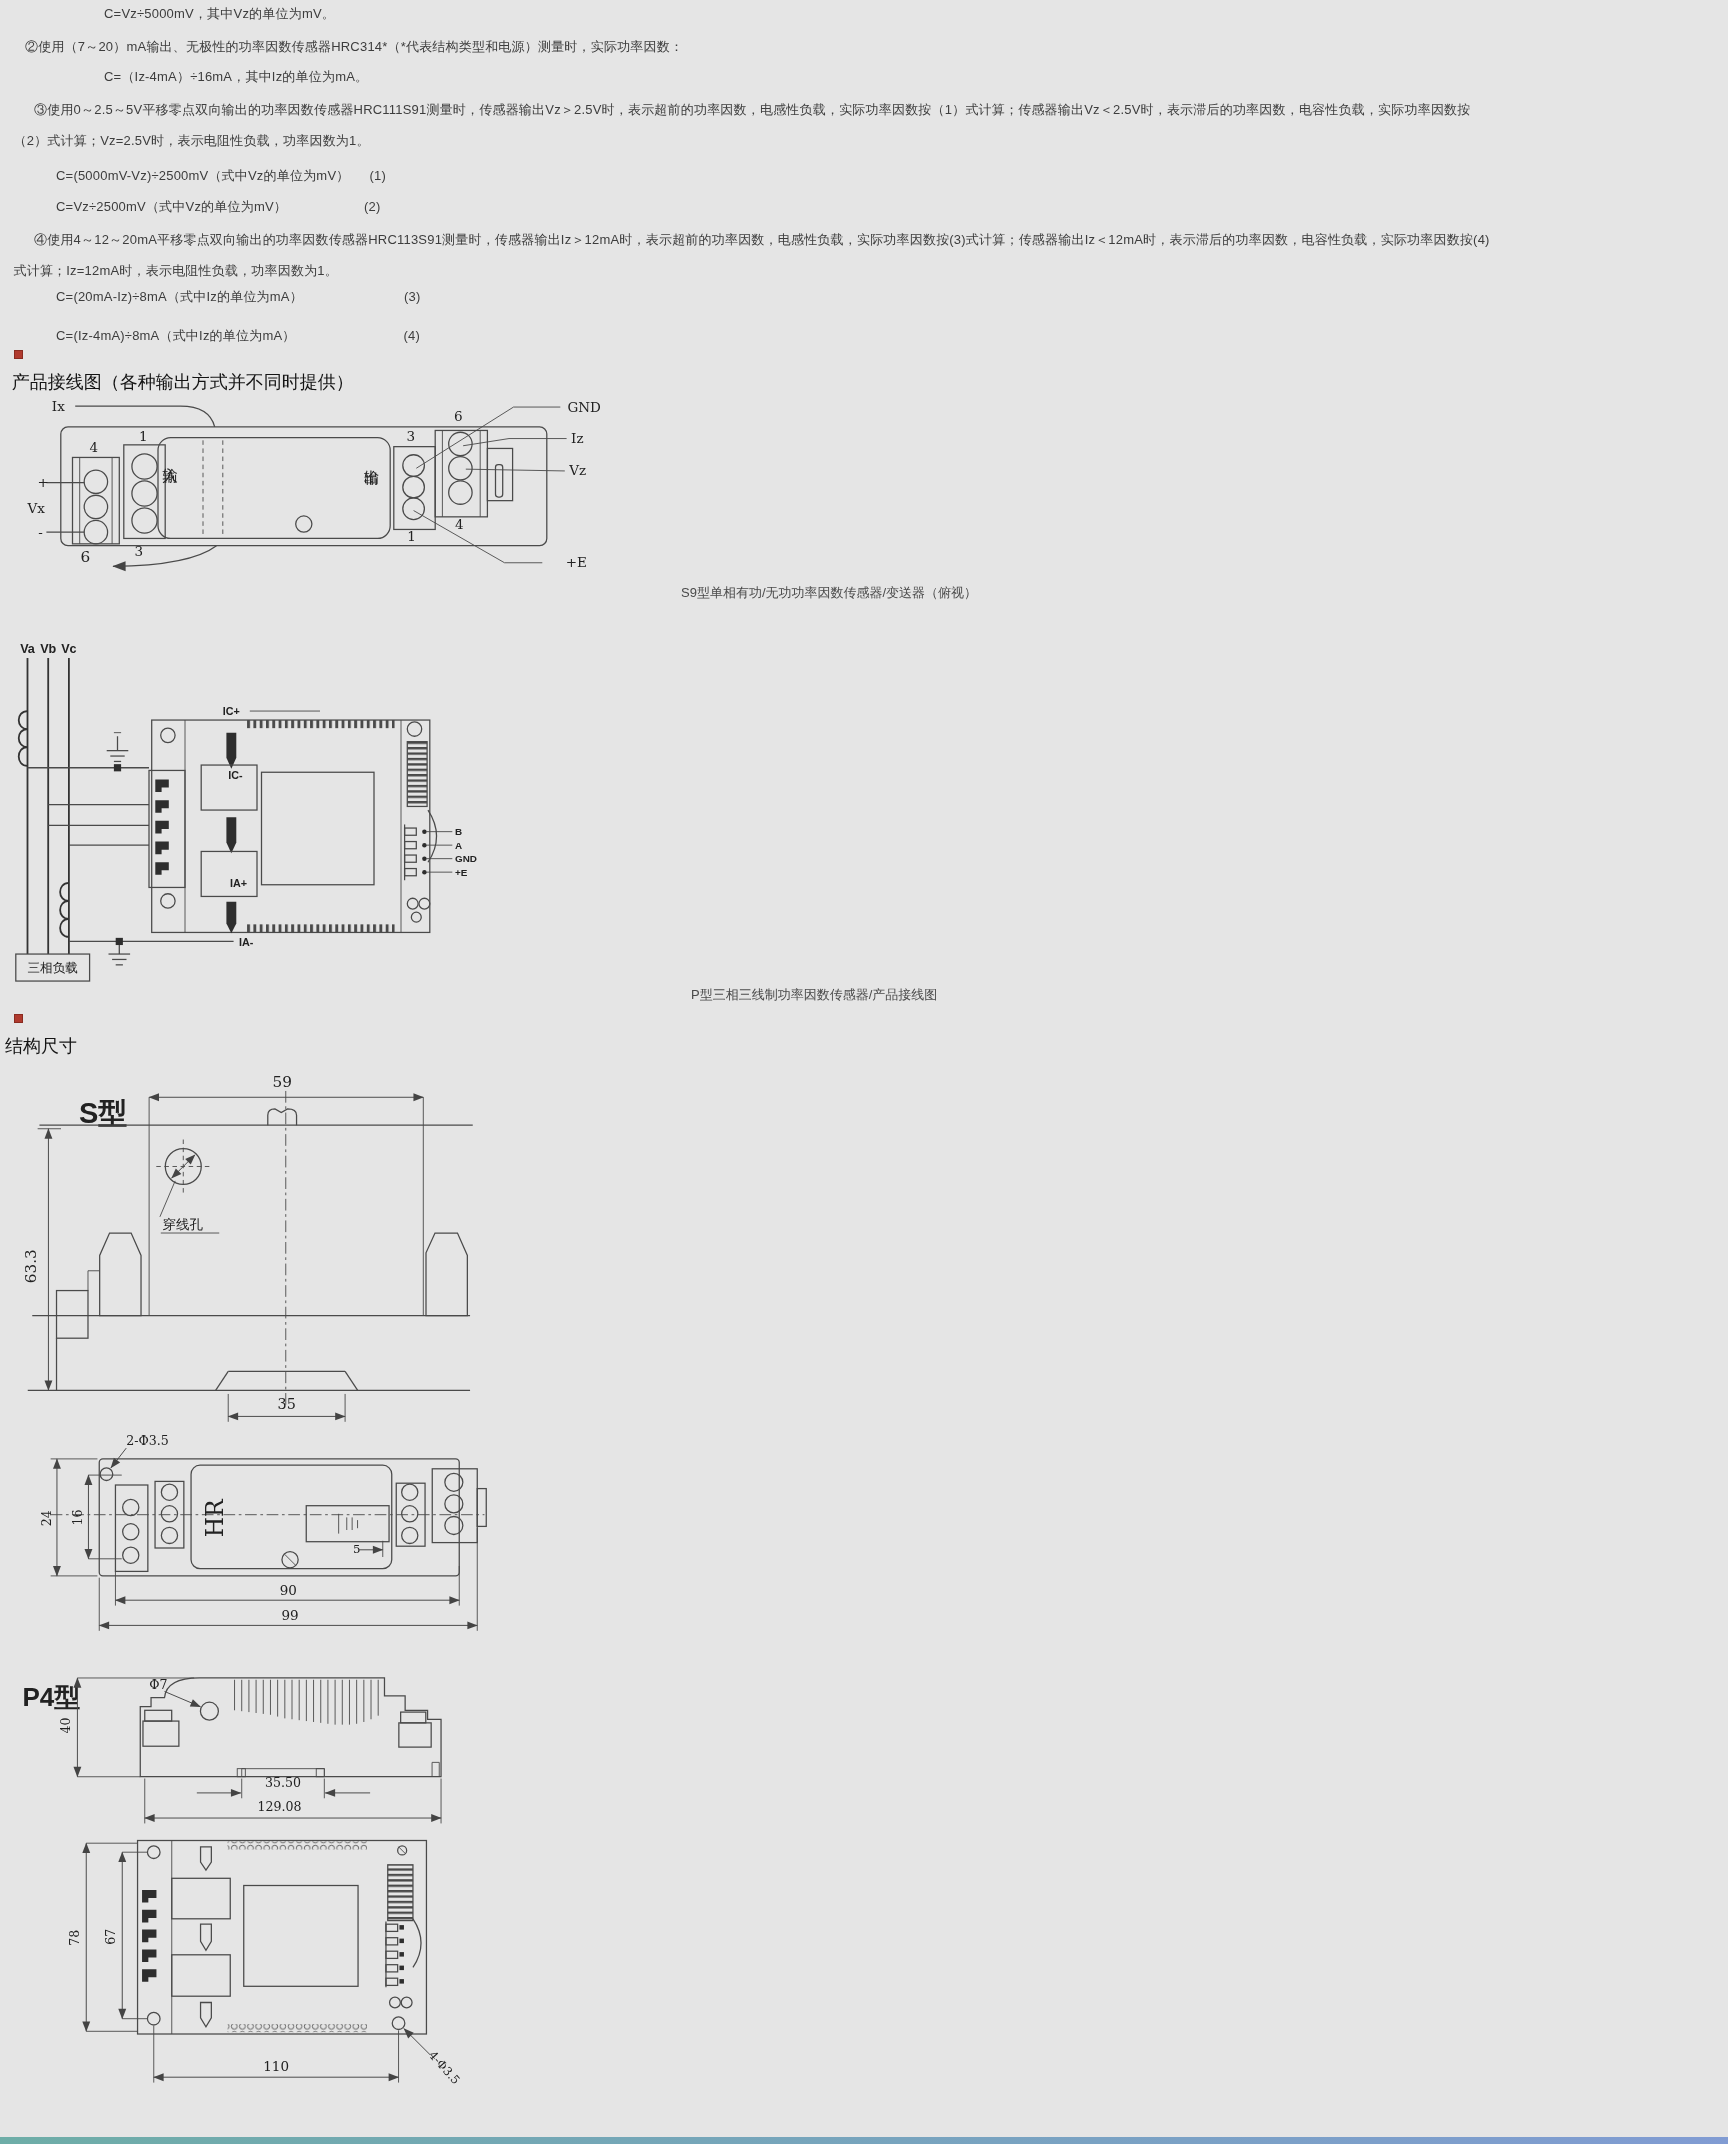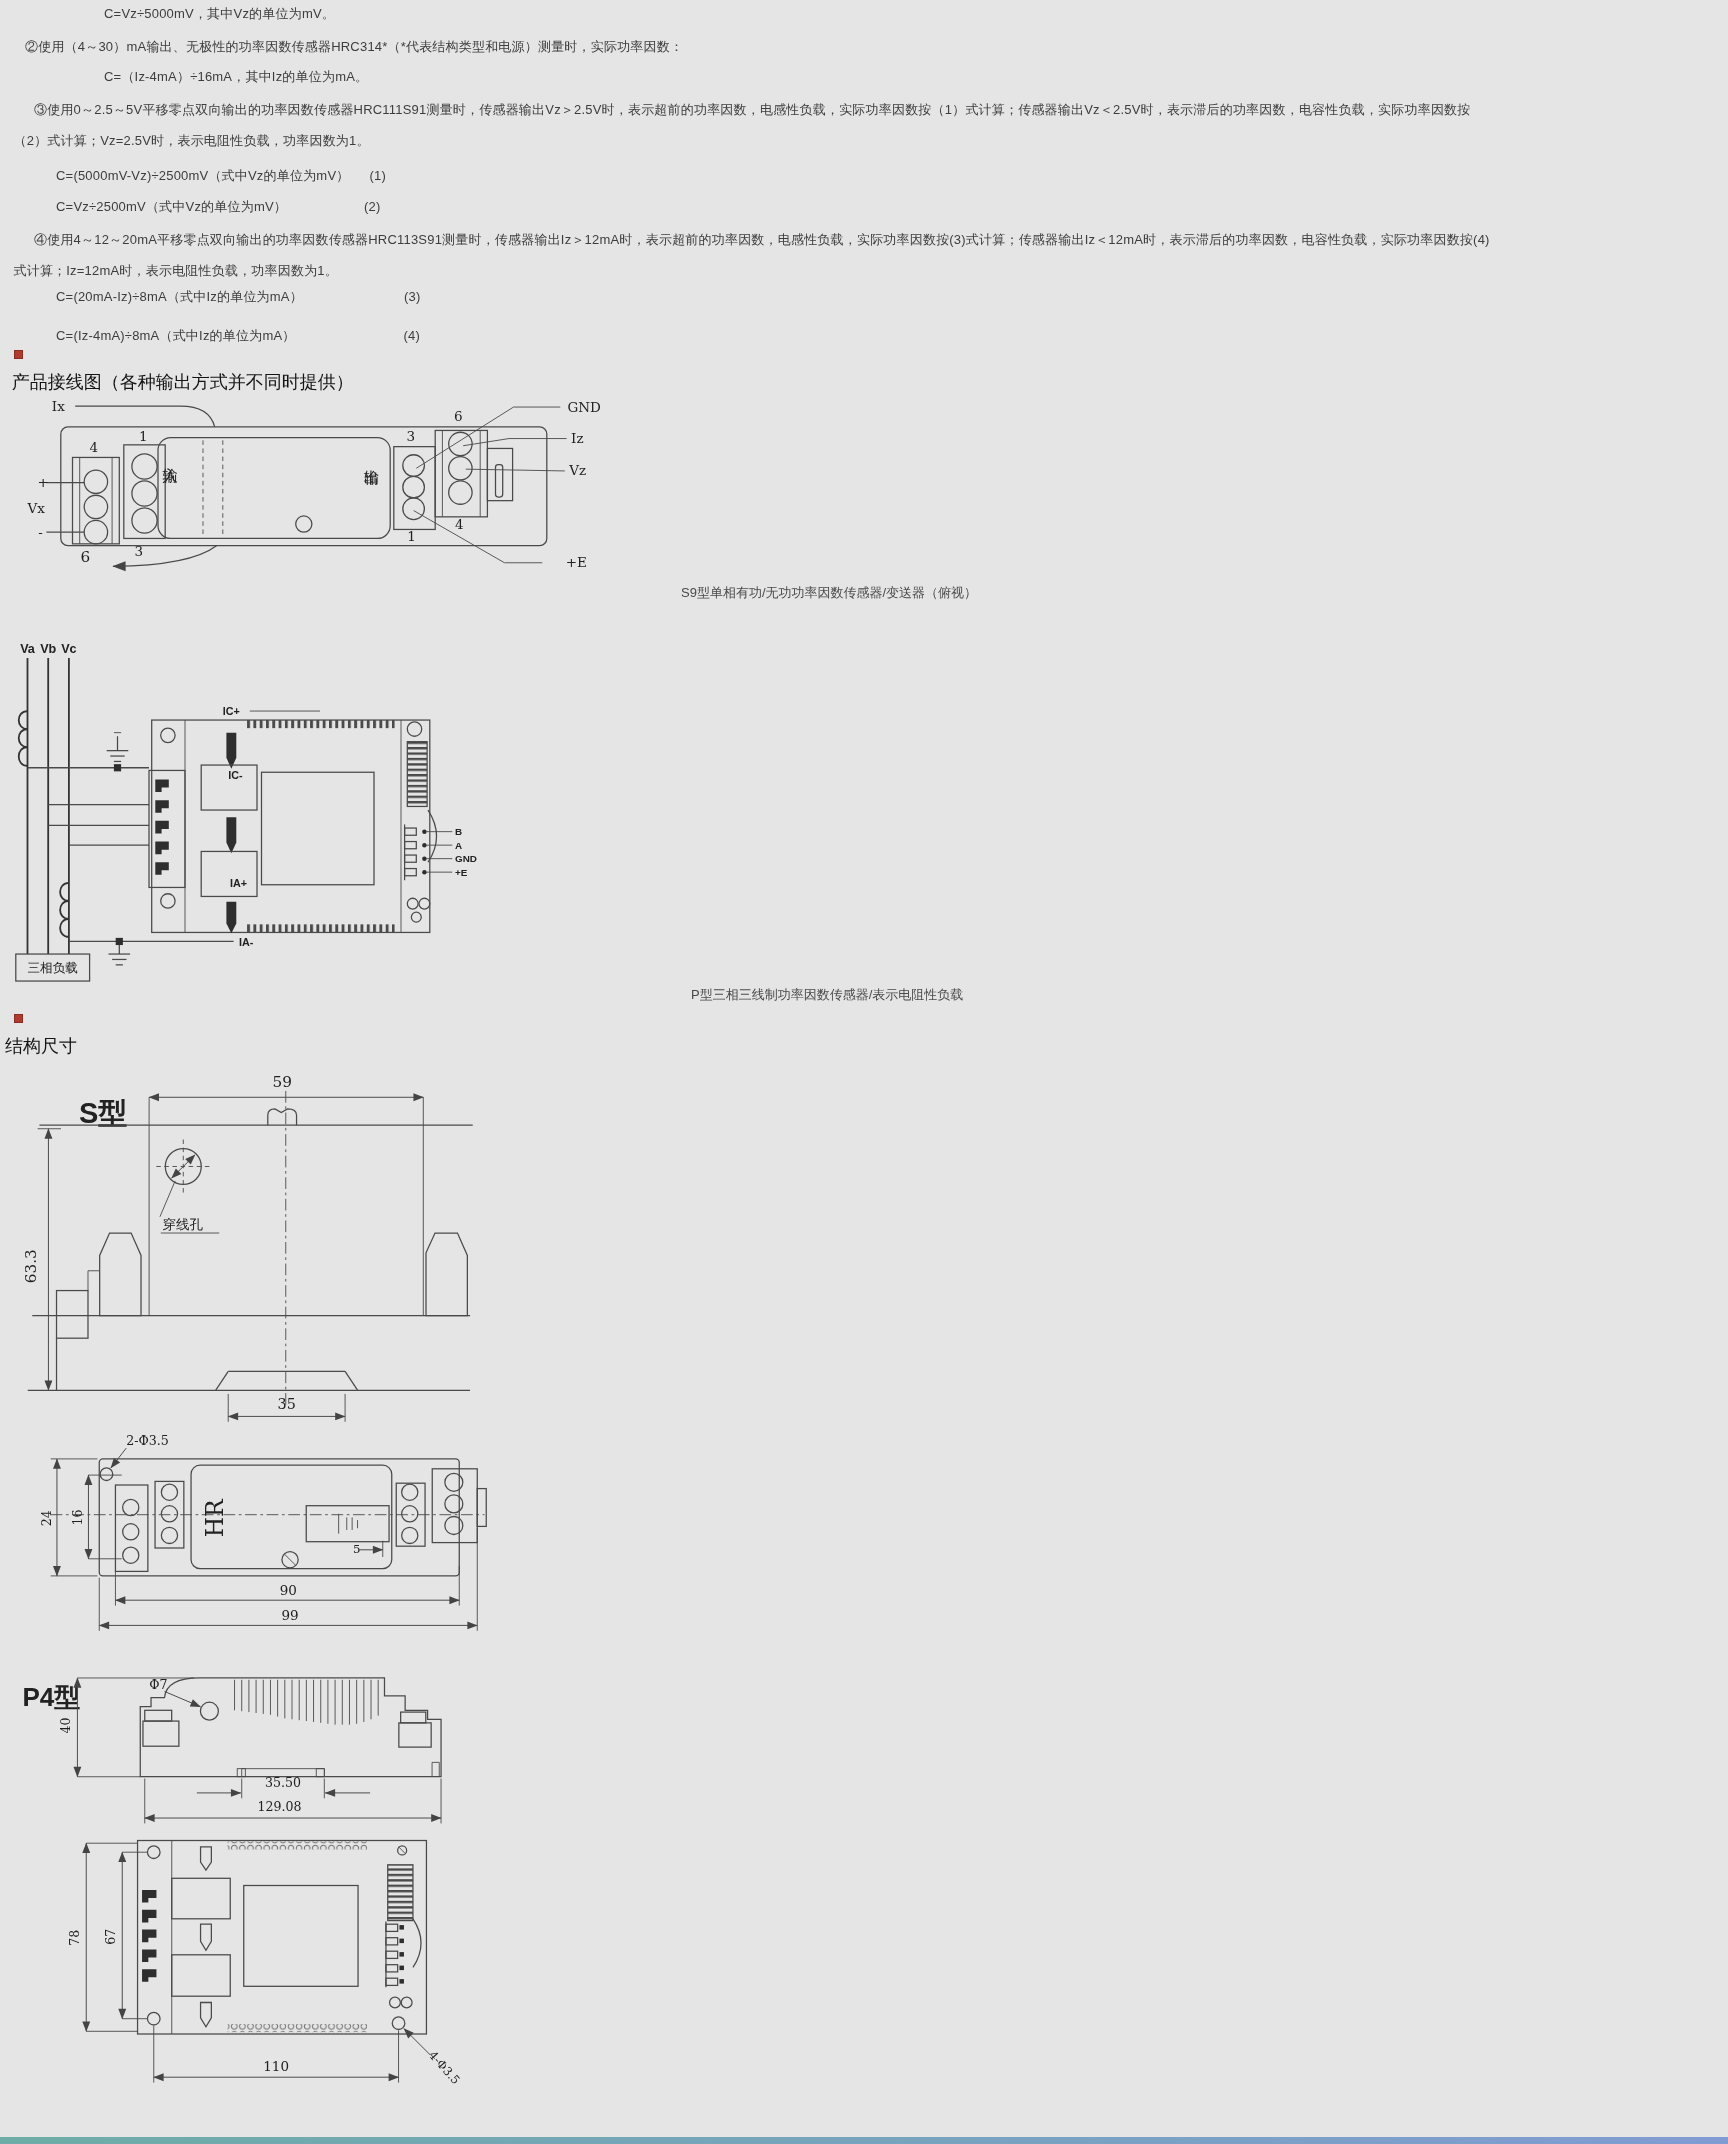--- a/index.html
+++ b/index.html
@@ -29,21 +29,21 @@
   svg.draw text.lbl{font-family:"Liberation Sans",sans-serif;font-weight:bold}
   #edge-strip{position:absolute;left:0;top:2137px;width:1728px;height:7.2px;
       background:linear-gradient(90deg,#2e8f86,#4b74c9);opacity:.65}
 </style>
 </head>
 <body>
 
 <div id="page">
 
   <div class="tl" style="left:104px;top:5.4px">C=Vz÷5000mV，其中Vz的单位为mV。</div>
-  <div class="tl" style="left:25px;top:38px">②使用（4～30）mA输出、无极性的功率因数传感器HRC314*（*代表结构类型和电源）测量时，实际功率因数：</div>
+  <div class="tl" style="left:25px;top:38px">②使用（7～20）mA输出、无极性的功率因数传感器HRC314*（*代表结构类型和电源）测量时，实际功率因数：</div>
   <div class="tl" style="left:104px;top:68px">C=（Iz-4mA）÷16mA，其中Iz的单位为mA。</div>
   <div class="tl" style="left:34px;top:101px">③使用0～2.5～5V平移零点双向输出的功率因数传感器HRC111S91测量时，传感器输出Vz＞2.5V时，表示超前的功率因数，电感性负载，实际功率因数按（1）式计算；传感器输出Vz＜2.5V时，表示滞后的功率因数，电容性负载，实际功率因数按</div>
   <div class="tl" style="left:13.5px;top:132px">（2）式计算；Vz=2.5V时，表示电阻性负载，功率因数为1。</div>
   <div class="tl" style="left:56px;top:167px">
     <span>C=(5000mV-Vz)÷2500mV（式中Vz的单位为mV）</span><span class="eq1">(1)</span>
   </div>
   <div class="tl" style="left:56px;top:198px">
     <span>C=Vz÷2500mV（式中Vz的单位为mV）</span><span class="eq2">(2)</span>
   </div>
   <div class="tl" style="left:34px;top:231px">④使用4～12～20mA平移零点双向输出的功率因数传感器HRC113S91测量时，传感器输出Iz＞12mA时，表示超前的功率因数，电感性负载，实际功率因数按(3)式计算；传感器输出Iz＜12mA时，表示滞后的功率因数，电容性负载，实际功率因数按(4)</div>
@@ -214,21 +214,21 @@
     </g>
     <text class="lbl" x="490" y="230" font-size="11">B</text>
     <text class="lbl" x="490" y="245" font-size="11">A</text>
     <text class="lbl" x="490" y="260" font-size="11">GND</text>
     <text class="lbl" x="490" y="275" font-size="11">+E</text>
     <text class="lbl" x="232" y="96" font-size="12">IC+</text>
     <text class="lbl" x="238" y="168" font-size="12">IC-</text>
     <text class="lbl" x="240" y="287" font-size="12">IA+</text>
     <text class="lbl" x="250" y="353" font-size="12">IA-</text>
   </svg>
-  <div class="cap" style="left:691px;top:986px">P型三相三线制功率因数传感器/表示电阻性负载</div>
+  <div class="cap" style="left:691px;top:986px">P型三相三线制功率因数传感器/产品接线图</div>
 
   <div class="mark" style="left:13.5px;top:1014px"></div>
   <div class="hd" style="left:5px;top:1034px">结构尺寸</div>
   <div class="biglbl" style="left:79px;top:1094px;font-size:29px">S型</div>
 
   <svg class="draw" style="left:22.5px;top:1073px" width="459" height="356" viewBox="0 0 510 396">
     <defs>
       <marker id="a3" markerWidth="12" markerHeight="9" refX="10.5" refY="4.5" orient="auto-start-reverse">
         <path d="M0.5,0.5 L11,4.5 L0.5,8.5 z" style="fill:#444;stroke:none"></path>
       </marker>

